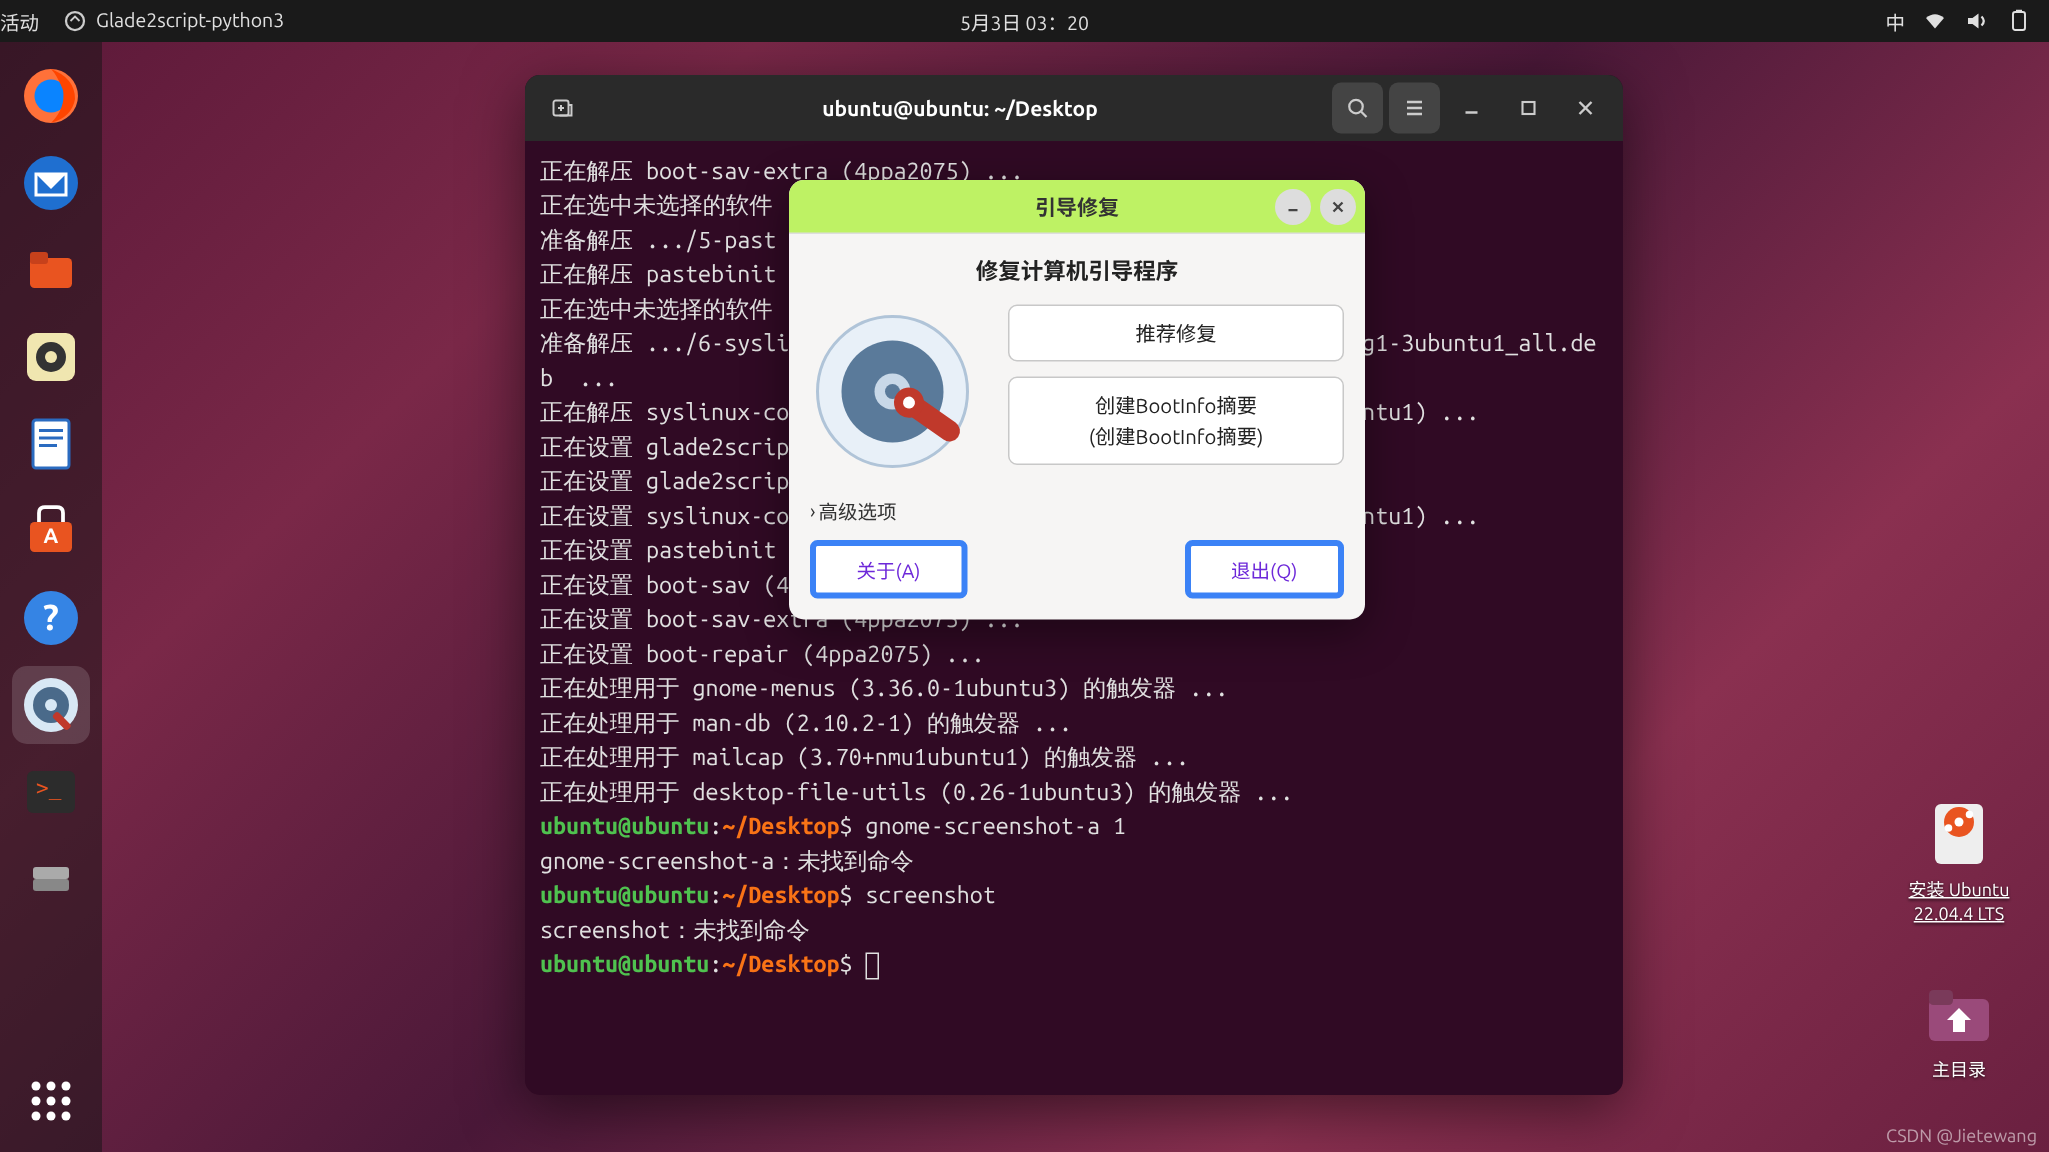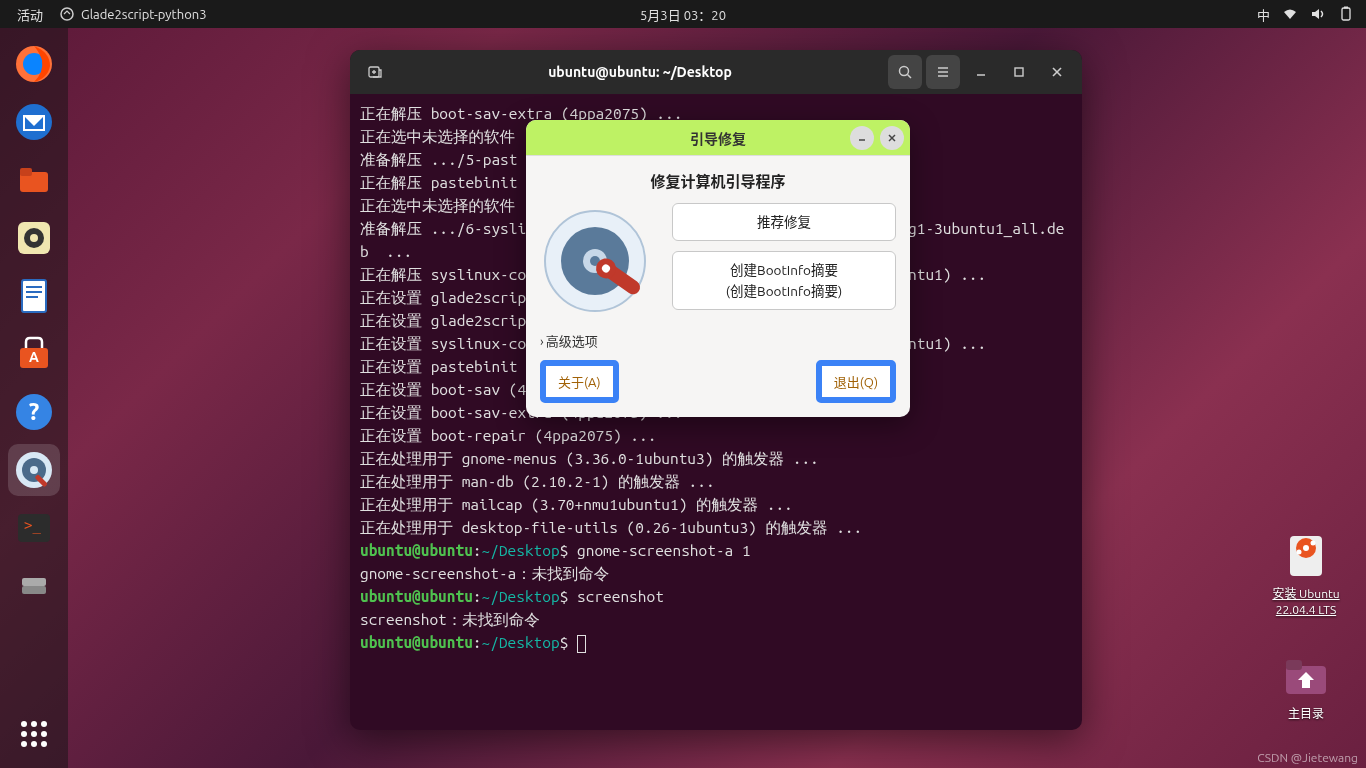--- a/index.html
+++ b/index.html
@@ -1,50 +1,50 @@
 <!DOCTYPE html>
 <html><head>
 <meta charset="utf-8">
 <style>
 * { margin: 0; padding: 0; box-sizing: border-box; }
 body { width: 1366px; height: 768px; overflow: hidden; background: linear-gradient(135deg, #5a1838 0%, #7a2848 25%, #4a1838 50%, #8a3050 75%, #6a2040 100%); font-family: "Ubuntu", "Noto Sans CJK SC", sans-serif; position: relative; }
 .topbar { position: absolute; top: 0; left: 0; right: 0; height: 28px; background: #1a1a1a; display: flex; align-items: center; color: #e0e0e0; font-size: 13px; z-index: 100; }
-.topbar-left { display: flex; align-items: center; gap: 16px; padding-left: 17px; }
+.topbar-left { display: flex; align-items: center; gap: 16px; padding-left: 0; }
 .topbar-center { position: absolute; left: 50%; transform: translateX(-50%); }
 .topbar-right { margin-left: auto; display: flex; align-items: center; gap: 12px; padding-right: 12px; }
 .topbar-icon { width: 16px; height: 16px; display: inline-flex; align-items: center; justify-content: center; }
 .dock { position: absolute; left: 0; top: 28px; bottom: 0; width: 68px; background: rgba(20,20,20,0.5); display: flex; flex-direction: column; align-items: center; padding-top: 10px; gap: 6px; z-index: 50; }
 .dock-item { width: 52px; height: 52px; border-radius: 10px; display: flex; align-items: center; justify-content: center; position: relative; }
 .dock-item.active { background: rgba(255,255,255,0.15); }
 .show-apps { margin-top: auto; margin-bottom: 8px; }
 .terminal-window { position: absolute; left: 350px; top: 50px; width: 732px; height: 680px; background: #300a24; border-radius: 10px; overflow: hidden; box-shadow: 0 10px 40px rgba(0,0,0,0.5); }
 .terminal-titlebar { height: 44px; background: #2a2a2a; display: flex; align-items: center; padding: 0 8px; }
 .terminal-titlebar-btn { width: 34px; height: 34px; border-radius: 6px; display: flex; align-items: center; justify-content: center; color: #ccc; }
 .terminal-title { flex: 1; text-align: center; color: #ffffff; font-size: 14px; font-weight: 600; }
 .terminal-right-btns { display: flex; gap: 4px; }
 .win-btn { width: 34px; height: 34px; border-radius: 6px; display: flex; align-items: center; justify-content: center; color: #ccc; }
 .terminal-content { padding: 8px 10px; font-family: "Ubuntu Mono", monospace; font-size: 15.5px; line-height: 23px; color: #e0e0e0; white-space: pre-wrap; word-break: break-all; }
 .term-line { display: block; }
 .prompt-user { color: #4fc24f; font-weight: bold; }
-.prompt-path { color: #14b8a6; font-weight: normal; }
+.prompt-path { color: #f97316; font-weight: bold; }
 .cursor-block { display: inline-block; width: 9px; height: 18px; border: 1px solid #e0e0e0; vertical-align: middle; }
 .modal { position: absolute; left: 526px; top: 120px; width: 384px; background: #f6f5f4; border-radius: 10px; box-shadow: 0 8px 30px rgba(0,0,0,0.4); overflow: hidden; z-index: 200; }
 .modal-titlebar { height: 36px; display: flex; align-items: center; justify-content: center; position: relative; background: #bef264; border-bottom: 1px solid #ddd; }
 .modal-title { font-size: 14px; font-weight: 600; color: #333; }
 .modal-tb-btns { position: absolute; right: 6px; display: flex; gap: 6px; }
 .modal-tb-btn { width: 24px; height: 24px; border-radius: 50%; background: #ddd; display: flex; align-items: center; justify-content: center; font-size: 12px; color: #444; }
 .modal-body { padding: 14px 14px 10px 14px; }
 .modal-heading { text-align: center; font-size: 15px; font-weight: 600; color: #222; margin-bottom: 12px; }
 .modal-main { display: flex; gap: 14px; align-items: flex-start; }
 .modal-icon { width: 118px; height: 118px; flex-shrink: 0; }
 .modal-buttons { flex: 1; display: flex; flex-direction: column; gap: 10px; }
 .big-btn { border: 1px solid #c8c8c8; border-radius: 6px; background: #fff; padding: 8px 6px; text-align: center; font-size: 13.5px; color: #222; line-height: 1.5; }
 .adv-options { margin-top: 10px; font-size: 13px; color: #333; display: flex; align-items: center; gap: 2px; }
 .modal-footer { display: flex; justify-content: space-between; padding: 0 14px 14px 14px; }
-.small-btn { border: 6px solid #3b82f6; border-radius: 5px; background: #fff; padding: 6px 12px; font-size: 13px; color: #a16207; }
+.small-btn { border: 4px solid #3b82f6; border-radius: 5px; background: #fff; padding: 6px 27px; font-size: 13px; color: #6d28d9; }
 .desktop-icon { position: absolute; right: 20px; width: 80px; text-align: center; color: #fff; font-size: 12px; text-shadow: 0 1px 2px rgba(0,0,0,0.8); }
 .desktop-icon .label { margin-top: 4px; line-height: 1.3; }
 .di1 { top: 530px; text-decoration: underline; }
 .di2 { top: 650px; }
 .watermark { position: absolute; right: 8px; bottom: 4px; color: rgba(255,255,255,0.55); font-size: 12px; }
 svg { display: block; }
 </style>
 </head>
 <body>
 

